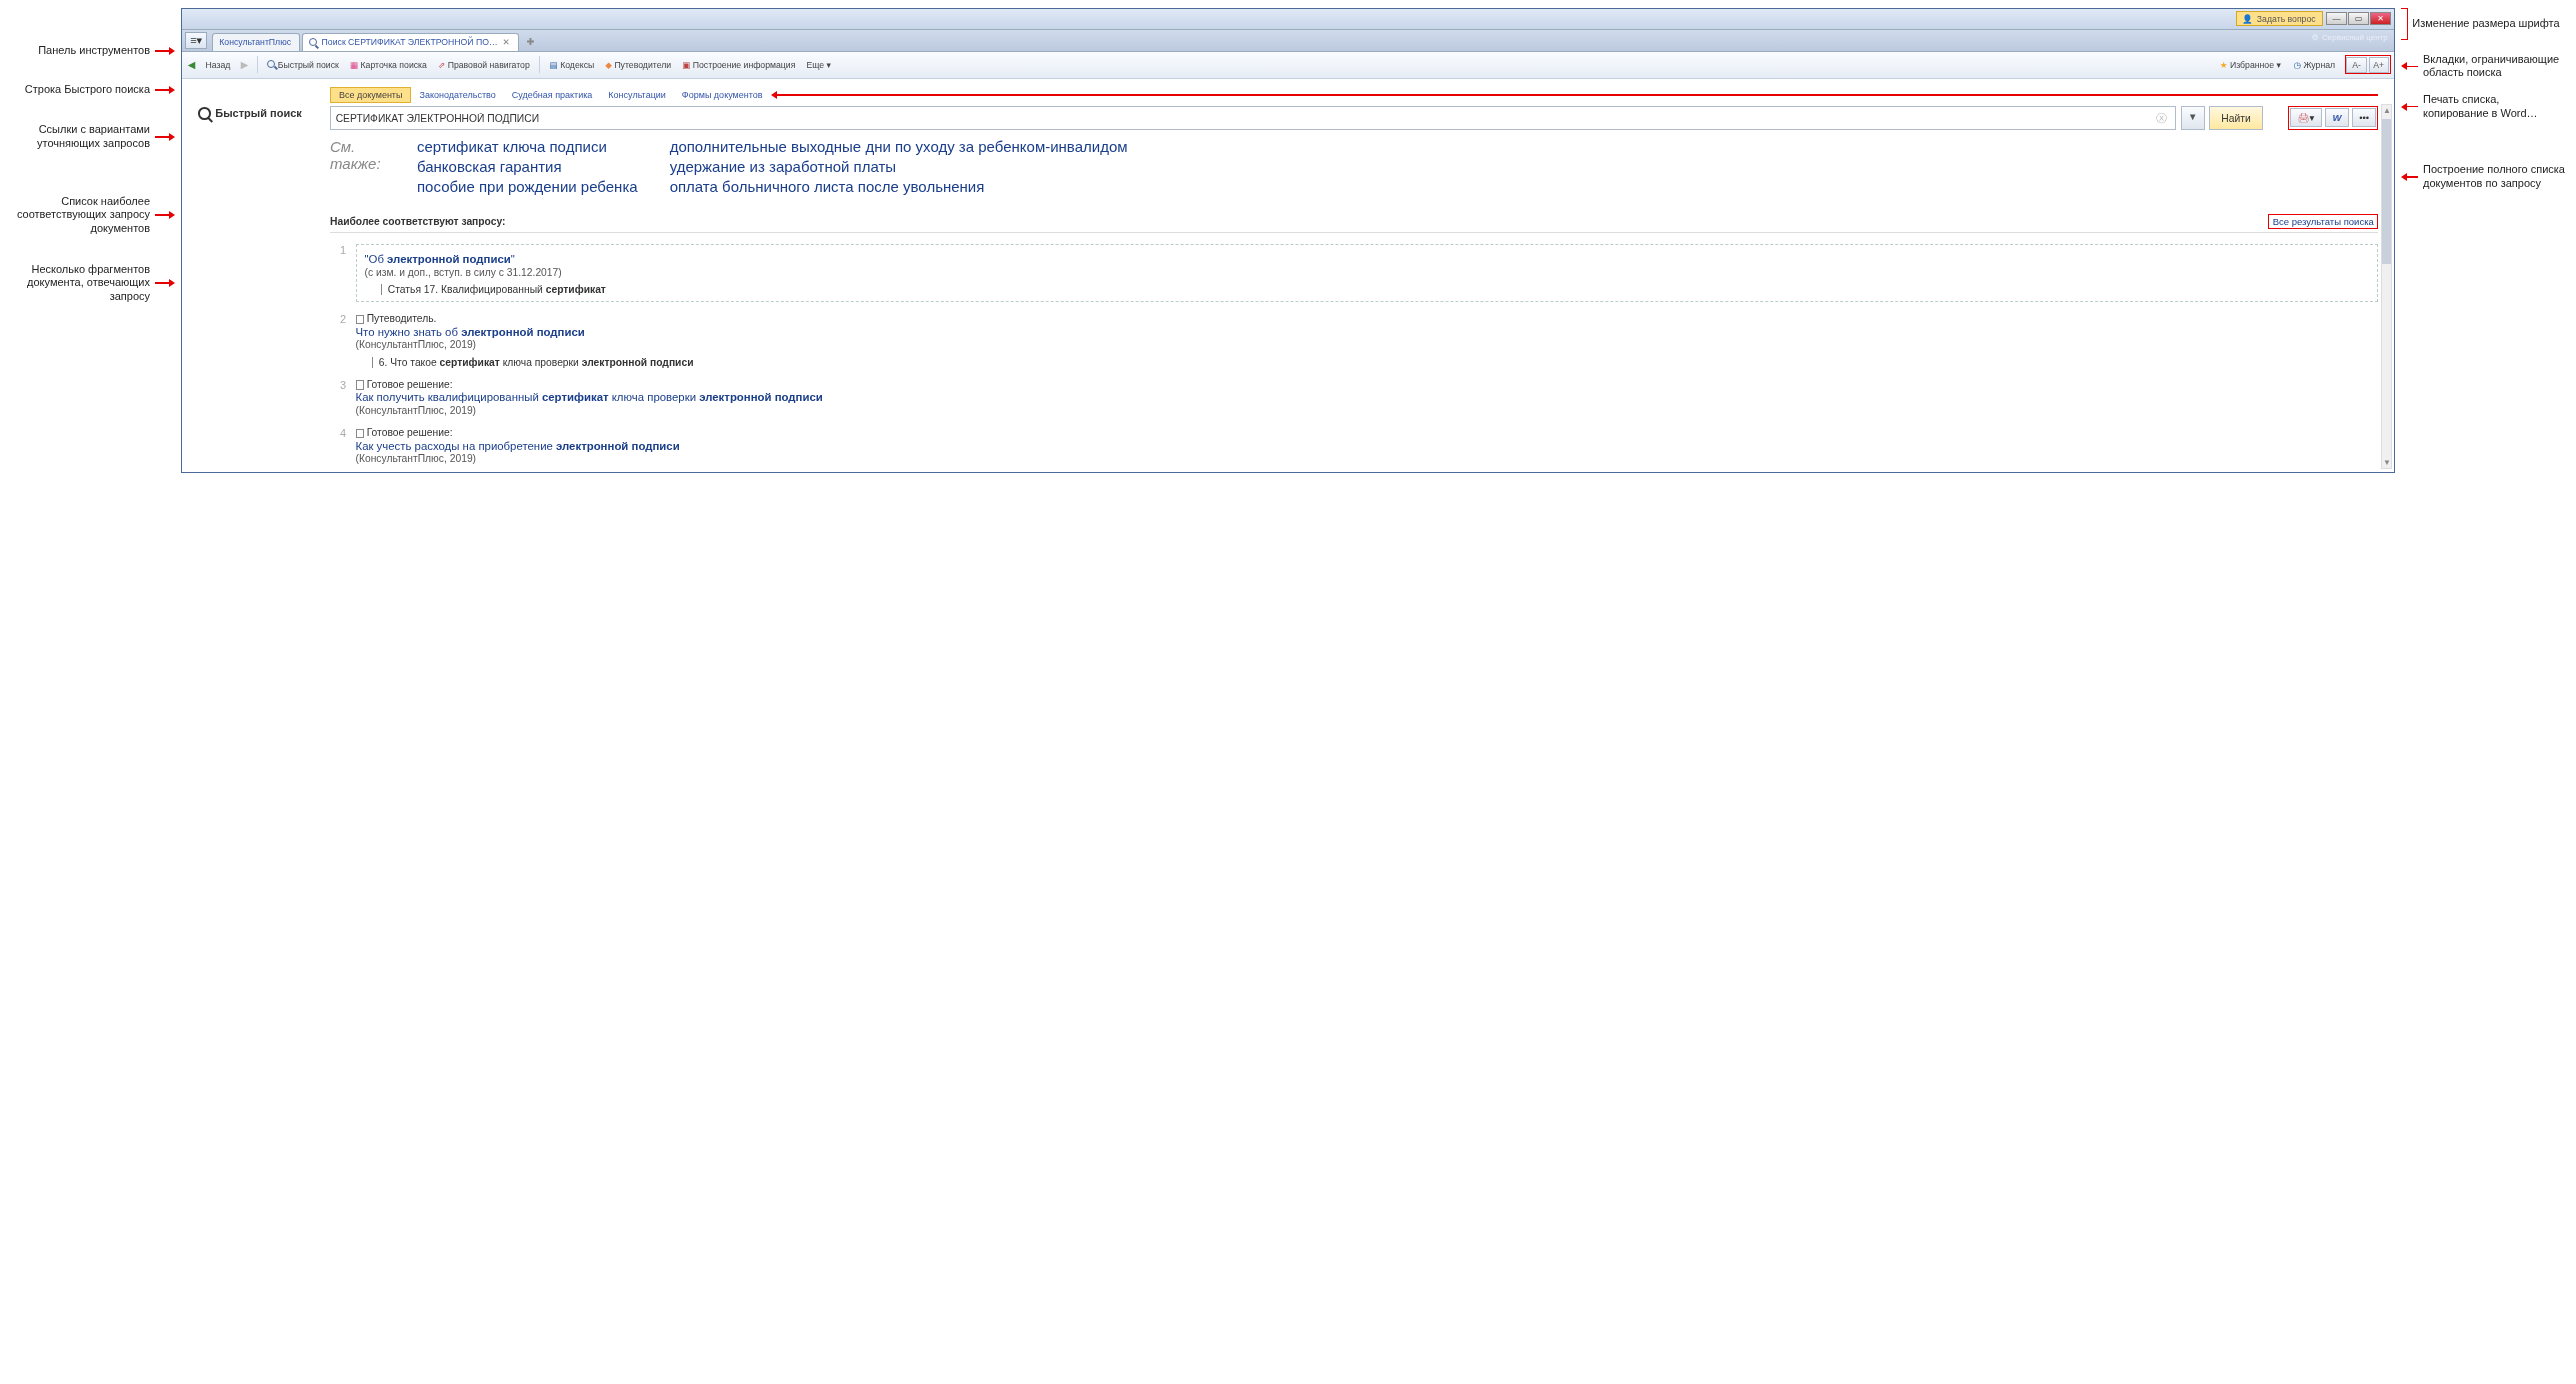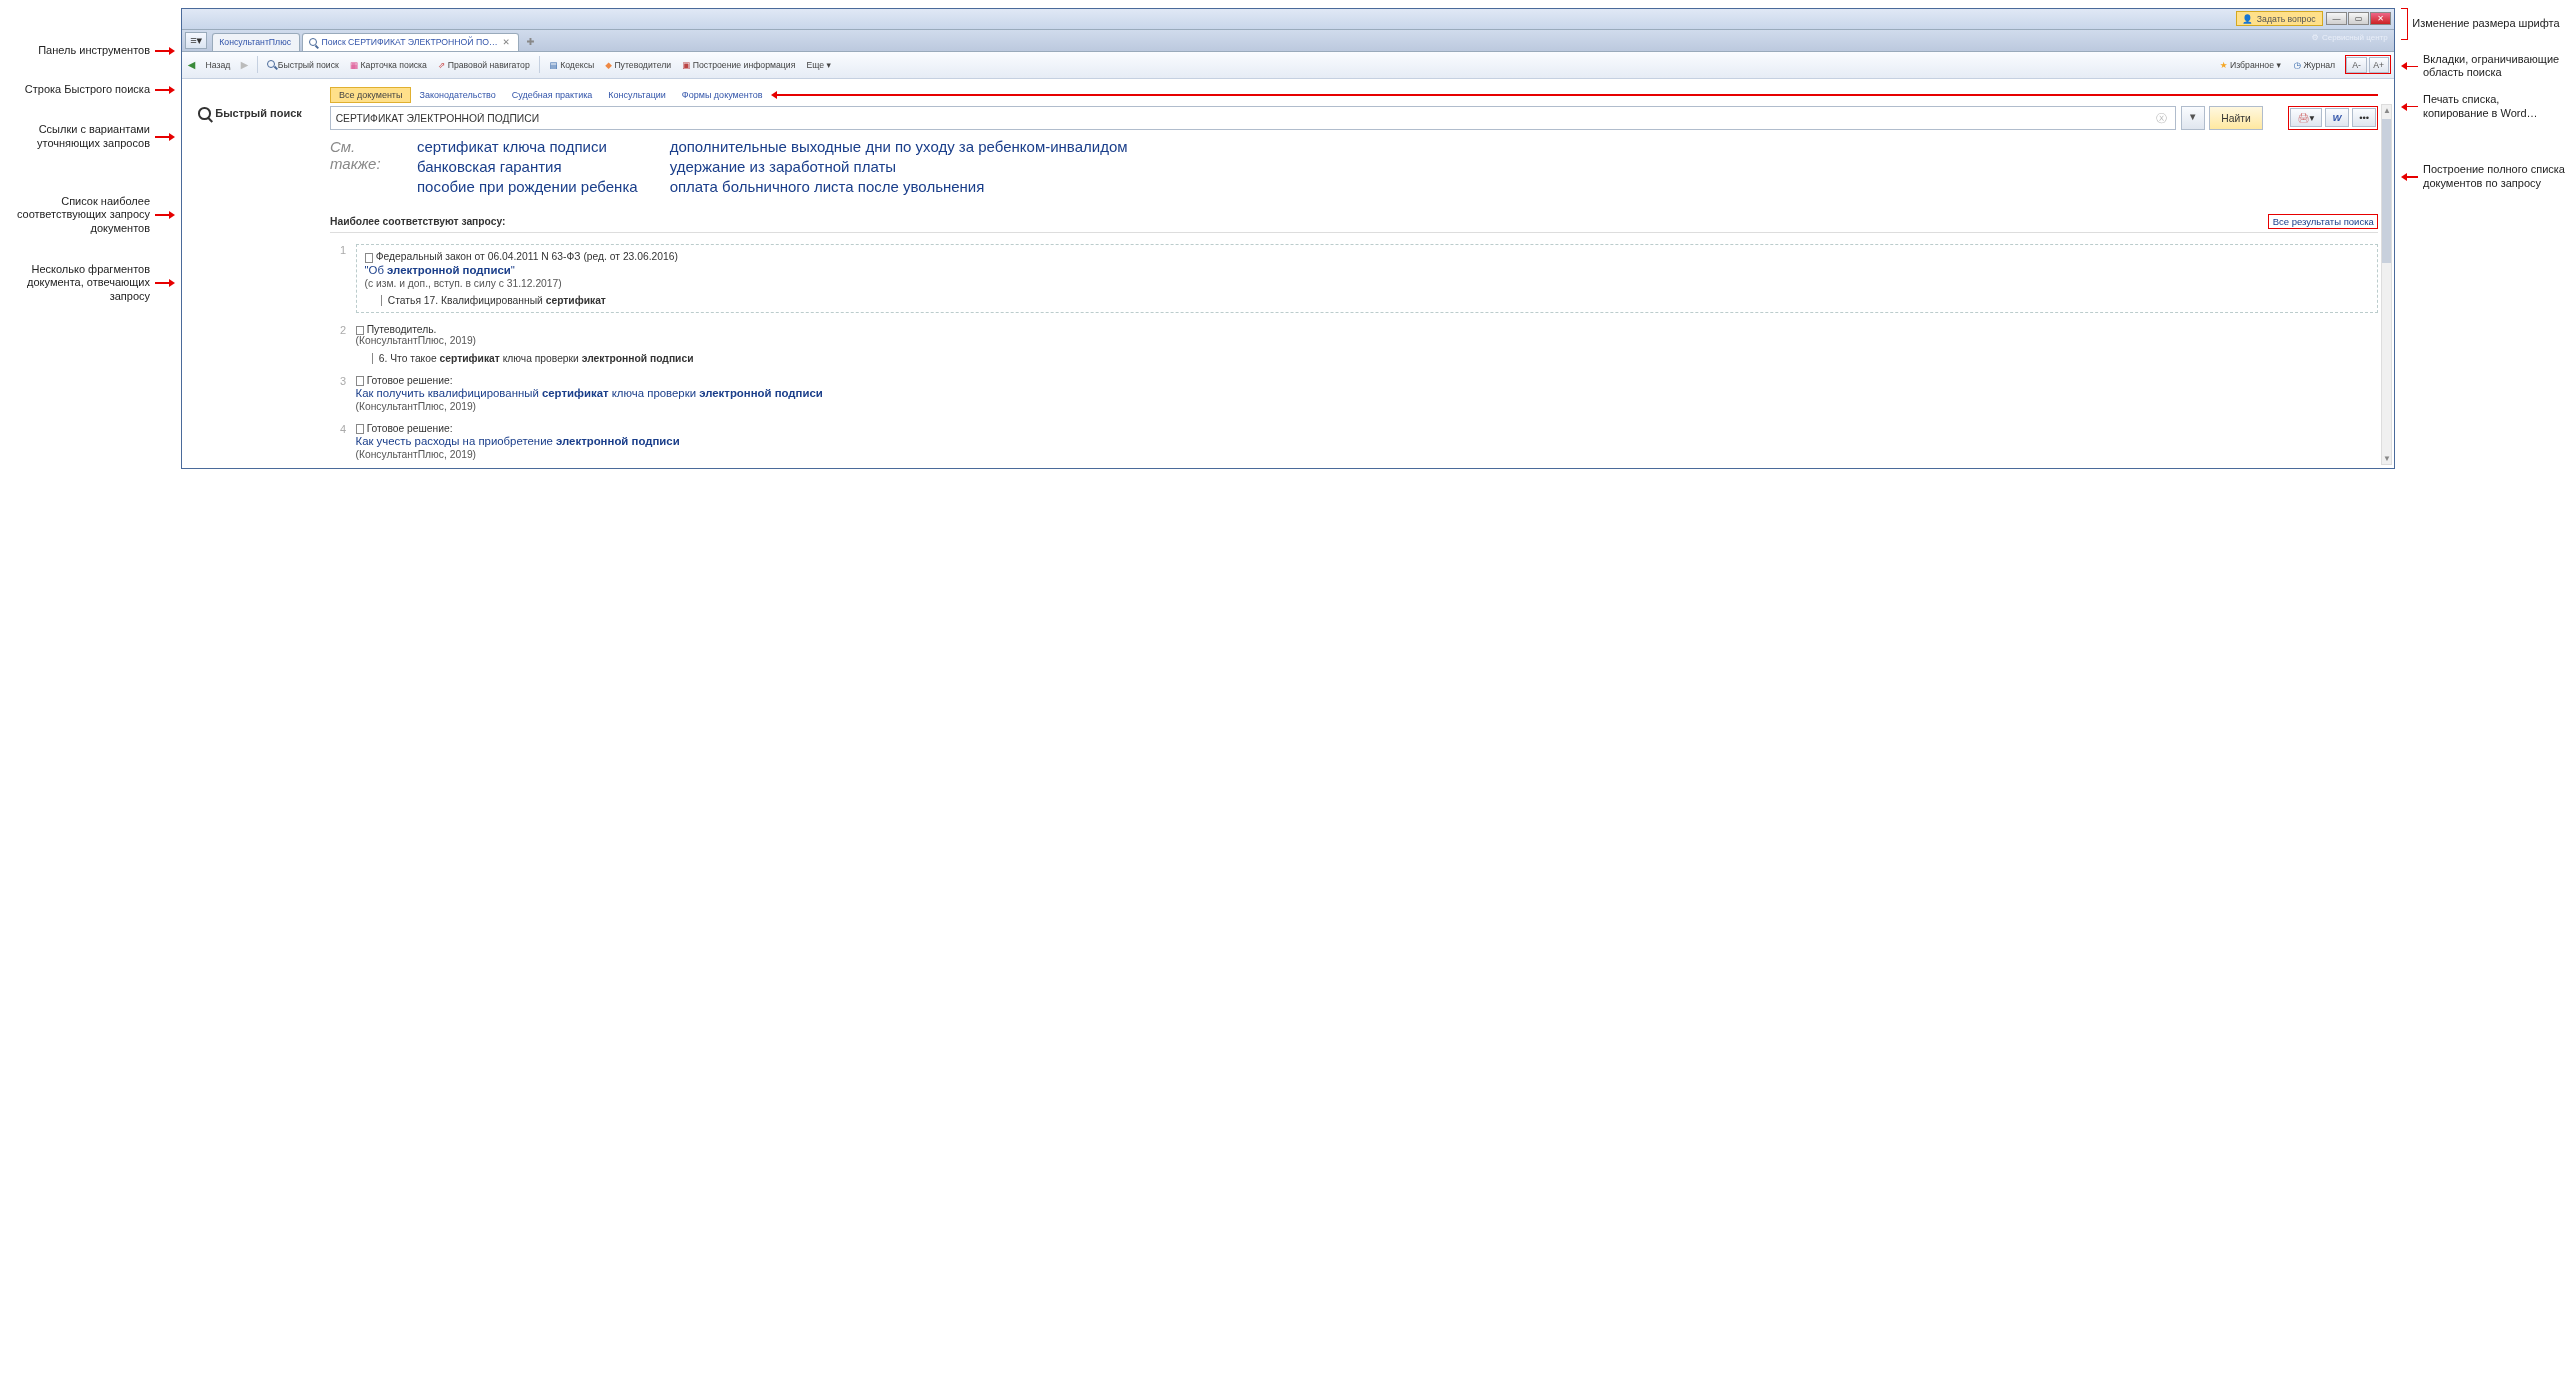--- a/index.html
+++ b/index.html
@@ -261,35 +261,37 @@
         </div>
 
         <div class="results-header">
           <span class="results-title">Наиболее соответствуют запросу:</span>
           <a class="all-results">Все результаты поиска</a>
         </div>
 
         <div class="result-item">
           <div class="result-num">1</div>
           <div class="result-body boxed">
-            <div class="doc-meta"><span class="doc-icon"></span><span>Федеральный закон от 06.04.2011 N 63-ФЗ (ред. от 23.06.2016)</span></div>
             <div class="doc-title">
               <span>"Об </span><span class="hl">электронной подписи</span><span>"</span>
             </div>
             <div class="doc-sub">(с изм. и доп., вступ. в силу с 31.12.2017)</div>
             <div class="fragment">
               <span>Статья 17. Квалифицированный </span><span class="hl">сертификат</span>
             </div>
           </div>
         </div>
 
         <div class="result-item">
           <div class="result-num">2</div>
           <div class="result-body">
             <div class="doc-meta"><span class="doc-icon"></span><span>Путеводитель.</span></div>
+            <div class="doc-title">
+              <span>Что нужно знать об </span><span class="hl">электронной подписи</span>
+            </div>
             <div class="doc-sub">(КонсультантПлюс, 2019)</div>
             <div class="fragment">
               <span>6. Что такое </span><span class="hl">сертификат</span><span> ключа проверки </span><span class="hl">электронной подписи</span>
             </div>
           </div>
         </div>
 
         <div class="result-item">
           <div class="result-num">3</div>
           <div class="result-body">

